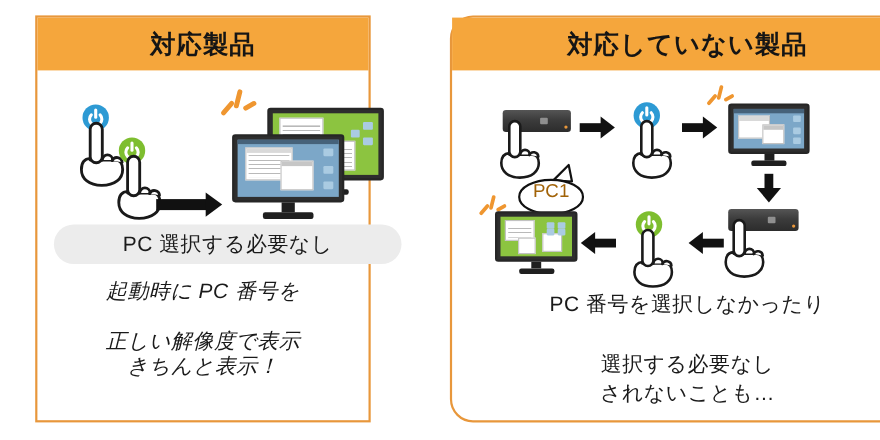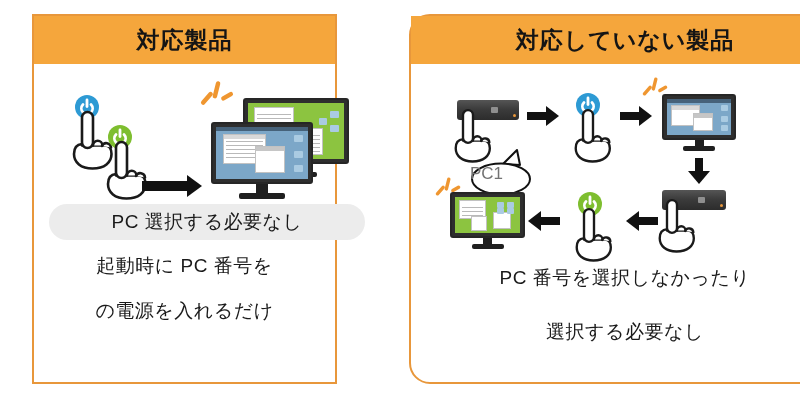--- a/index.html
+++ b/index.html
@@ -52,31 +52,31 @@
 
   
   .device{position:absolute;height:20px;border-radius:3px;
           background:linear-gradient(#555 0%,#3c3c3c 45%,#2c2c2c 100%);}
   .dev-btn{position:absolute;top:7px;width:7px;height:6px;background:#8f8f8f;border-radius:1px;}
   .dev-led{position:absolute;right:3px;bottom:3px;width:3px;height:3px;background:#E8973B;border-radius:50%;}
 
   
   .bubble{position:absolute;width:62px;height:48px;}
   .bubble svg{position:absolute;left:0;top:0;}
-  .bubble .lbl{position:absolute;left:0;right:0;top:16px;text-align:left;
-               font-size:17px;color:#737373;}
+  .bubble .lbl{position:absolute;left:0;right:0;top:16px;text-align:center;
+               font-size:17px;color:#a16207;}
 
   
   .pill{position:absolute;background:#ECECEC;border-radius:18px;
         display:flex;align-items:center;justify-content:center;
         font-size:19px;color:#1a1a1a;letter-spacing:0.5px;}
 
   .note{position:absolute;left:0;right:0;text-align:center;
         font-size:19px;line-height:23px;letter-spacing:0.5px;color:#1a1a1a;}
-  .note p{margin:0 0 22px 0;}
+  .note p{margin:0 0 22px 0;font-style:italic;}
   .note-r{line-height:27px;}
 </style>
 </head>
 <body>
 
 <svg width="0" height="0" style="position:absolute">
   <defs>
     <g id="hand" stroke="#1a1a1a" stroke-width="2.6" stroke-linecap="round" stroke-linejoin="round">
       <path d="M11 34 C5 34.5 3 39 3 44 C3 52.5 10 58.5 21.5 58.5 C33.5 58.5 40.5 52.5 40.5 44 C40.5 39.5 38.5 35.5 34 35.5 L11 35.5 Z" fill="#ffffff"></path>
       <path d="M22 35.5 a4.7 4.7 0 0 1 9.4 0" fill="#ffffff"></path>
@@ -168,21 +168,22 @@
 
     <div class="pill" style="left:15px;top:140px;width:316px;height:36px;">
       <span>PC 選択する必要なし</span>
     </div>
 
     <div class="note" style="top:190px;">
       <p>
         <span>起動時に PC 番号を</span><br>
       </p>
       <p>
-        <span>の電源を入れるだけ</span><br>
+        <span>正しい解像度で表示</span><br>
+        <span>きちんと表示！</span>
       </p>
     </div>
   </div>
 </div>
 
 <div class="panel" id="right-panel">
   <div class="panel-header">
     <span class="panel-title">対応していない製品</span>
   </div>
   <div class="stage">
@@ -293,15 +294,16 @@
         </div>
       </div>
       <div class="stand" style="width:9px;height:6px;"></div>
       <div class="base" style="width:32px;height:5px;"></div>
     </div>
 
     <div class="note note-r" style="top:200px;">
       <span>PC 番号を選択しなかったり</span><br>
       <br>
       <span>選択する必要なし</span><br>
+      <span>されないことも…</span>
     </div>
   </div>
 </div>
 
 </body></html>

